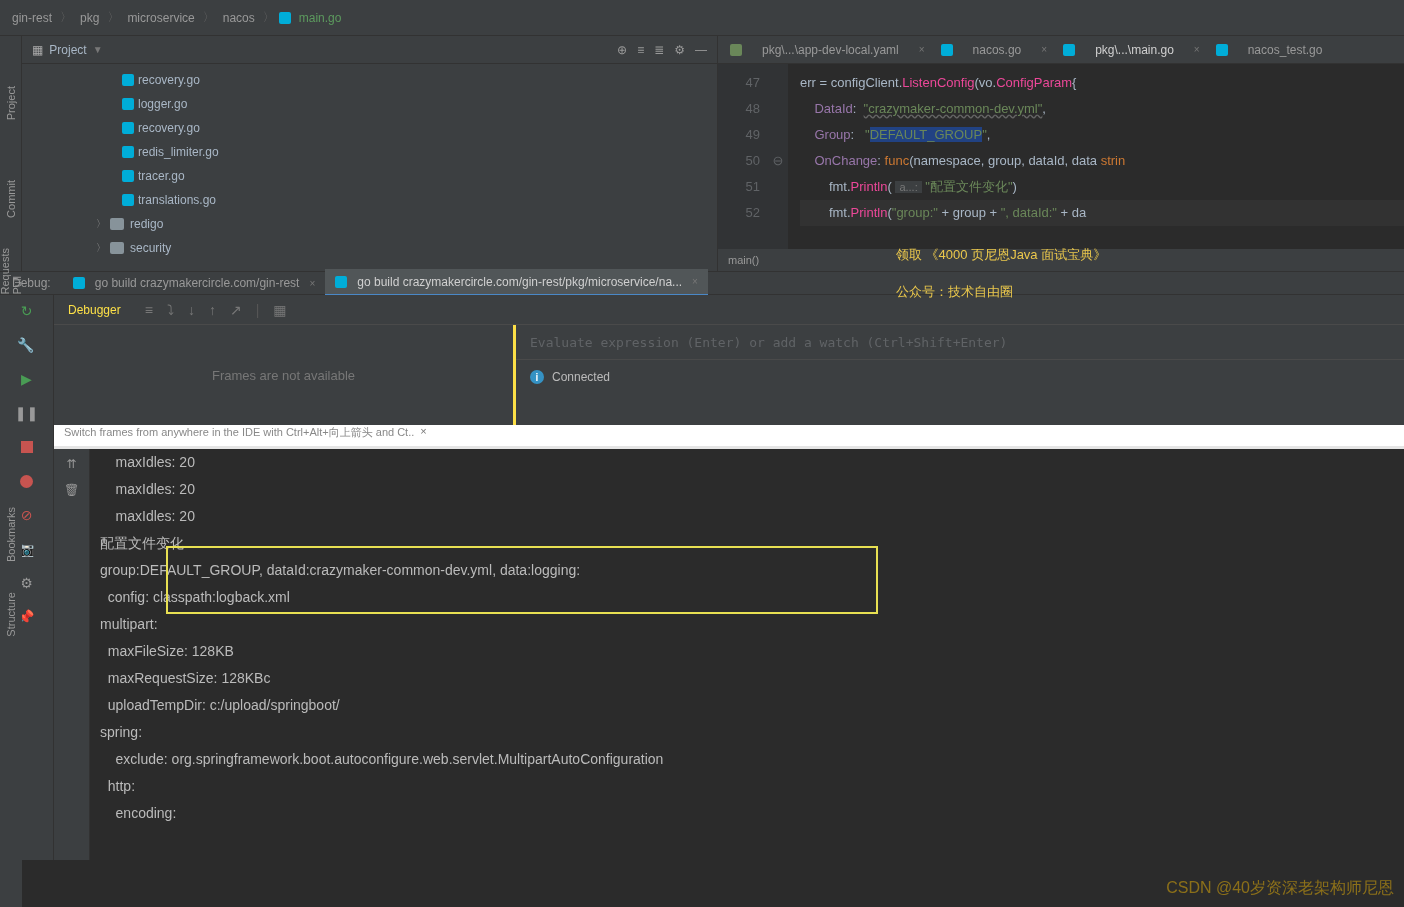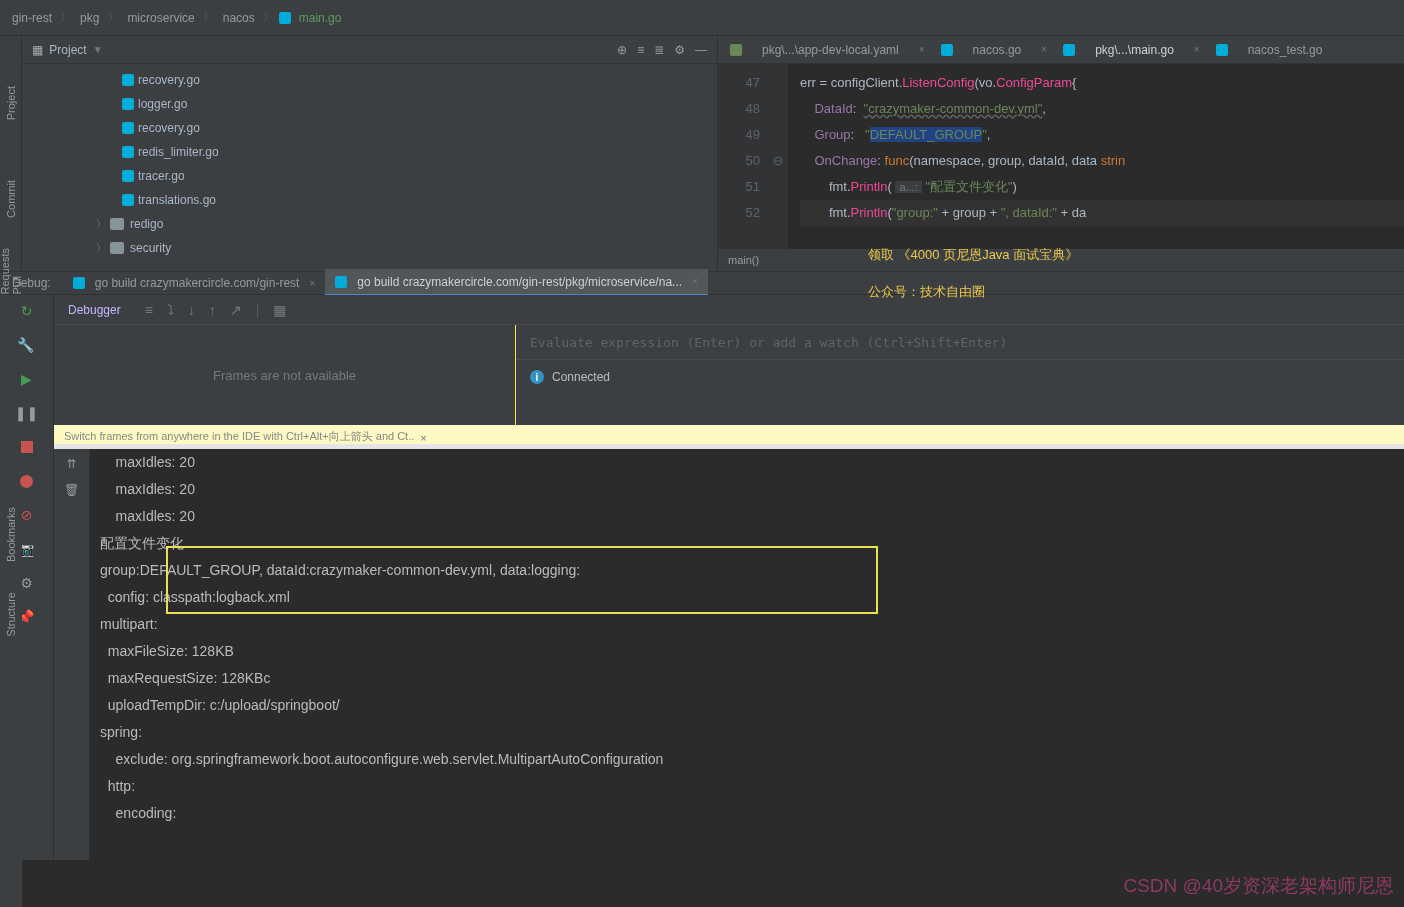--- a/index.html
+++ b/index.html
@@ -32,50 +32,50 @@
 .gutter { width: 50px; background: #313335; color: #606366; text-align: right; padding: 6px 8px 0 0; line-height: 26px; }
 .fold-gutter { width: 20px; background: #313335; padding-top: 6px; line-height: 26px; text-align: center; color: #606366; }
 .code-lines { flex: 1; padding: 6px 0 0 12px; line-height: 26px; }
 .code-lines .kw { color: #cc7832; }
 .code-lines .fn { color: #ec4899; }
 .code-lines .str { color: #6a8759; }
 .code-lines .sel { background: #214283; }
 .code-lines .ident { color: #9876aa; }
 .code-lines .hint { color: #787878; background: #3c3f41; padding: 0 4px; font-size: 11px; }
 .code-footer { height: 22px; background: #3c3f41; padding: 0 10px; color: #999; display: flex; align-items: center; font-size: 11px; }
-.overlay-text { position: absolute; color: #ebc84c; font-size: 13px; }
+.overlay-text { position: absolute; color: #ebc84c; font-size: 13px; margin-left: 28px; }
 .debug-tabs { height: 24px; background: #3c3f41; display: flex; align-items: center; border-top: 1px solid #323232; border-bottom: 1px solid #323232; }
 .debug-label { padding: 0 12px; color: #999; font-size: 12px; }
 .debug-tab { display: flex; align-items: center; height: 28px; padding: 0 10px; color: #999; cursor: pointer; gap: 6px; }
 .debug-tab.active { color: #d0d0d0; border-bottom: 3px solid #4a88c7; background: #515658; }
 .debug-toolbar { height: 30px; background: #3c3f41; display: flex; align-items: center; border-bottom: 1px solid #4a4a4a; }
-.debugger-label { padding: 0 14px; color: #c4b5fd; }
+.debugger-label { padding: 0 14px; color: #fde047; }
 .tool-icon-row { display: flex; gap: 14px; padding: 0 10px; color: #777; }
 .tool-icon-row span { cursor: pointer; font-size: 14px; }
 .debug-body { display: flex; height: 565px; }
 .debug-sidebar { width: 54px; background: #3c3f41; display: flex; flex-direction: column; align-items: center; padding-top: 8px; gap: 18px; border-right: 1px solid #323232; }
 .debug-sidebar-icon { width: 16px; height: 16px; cursor: pointer; color: #999; display: flex; align-items: center; justify-content: center; font-size: 14px; }
 .green-run { color: #499c54; }
 .red-stop { width: 12px; height: 12px; background: #c75450; }
 .red-circle { width: 13px; height: 13px; background: #c75450; border-radius: 50%; }
 .frames-eval { display: flex; height: 100px; }
-.frames-panel { width: 462px; background: #3c3f41; display: flex; align-items: center; justify-content: center; color: #777; font-size: 13px; border-right: 1px solid #fde047; }
+.frames-panel { width: 462px; background: #3c3f41; display: flex; align-items: center; justify-content: center; color: #777; font-size: 13px; border-right: 3px solid #fde047; }
 .eval-panel { flex: 1; background: #3c3f41; }
 .eval-input { height: 35px; border-bottom: 1px solid #4a4a4a; display: flex; align-items: center; padding: 0 14px; color: #606366; font-family: monospace; font-size: 13px; }
 .connected { display: flex; align-items: center; gap: 8px; padding: 10px 14px; color: #bbb; }
 .info-icon { width: 14px; height: 14px; background: #3592c4; border-radius: 50%; color: white; font-size: 10px; display: flex; align-items: center; justify-content: center; font-weight: bold; }
-.hint-bar { height: 24px; background: #fef9c3; display: flex; align-items: flex-end; padding: 0 10px; color: #888; font-size: 11px; border-bottom: 5px solid #e5e5e5; }
+.hint-bar { height: 24px; background: #ffffff; display: flex; align-items: flex-start; padding: 0 10px; color: #888; font-size: 11px; border-bottom: 3px solid #e5e5e5; }
 .hint-close { margin-left: 6px; color: #777; cursor: pointer; }
 .console-area { display: flex; flex: 1; }
 .console-tools { width: 36px; background: #3c3f41; display: flex; flex-direction: column; align-items: center; padding-top: 8px; gap: 12px; border-right: 1px solid #323232; color: #999; }
 .console-output { flex: 1; background: #2b2b2b; font-family: 'Consolas', monospace; font-size: 14px; line-height: 27px; padding: 0 10px; color: #bbb; position: relative; }
 .highlight-box { position: absolute; border: 2px solid #e8e052; left: 76px; top: 97px; width: 712px; height: 68px; pointer-events: none; }
 .console-line { white-space: pre; }
 .bottom-sidebar-left { position: absolute; left: 0; bottom: 0; width: 22px; background: #3c3f41; height: 420px; display: flex; flex-direction: column; align-items: center; gap: 30px; padding-top: 20px; }
-.watermark { position: absolute; bottom: 8px; right: 10px; color: #ec4899; font-size: 19px; opacity: 0.5; }
+.watermark { position: absolute; bottom: 8px; right: 10px; color: #eab308; font-size: 16px; opacity: 0.5; }
 </style>
 </head>
 <body>
 
 <div class="breadcrumb">
   <span>gin-rest</span>
     <span class="sep">〉</span>
   <span>pkg</span>
     <span class="sep">〉</span>
   <span>microservice</span>

